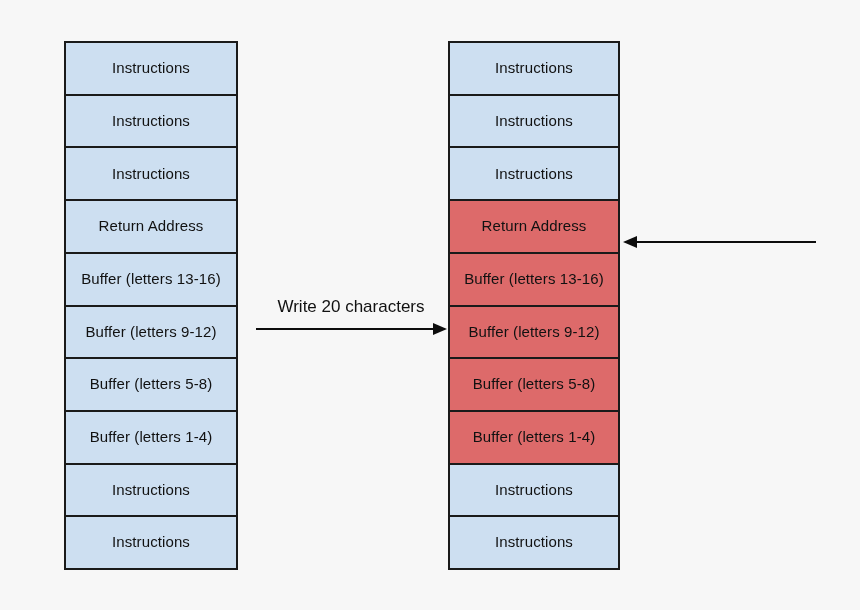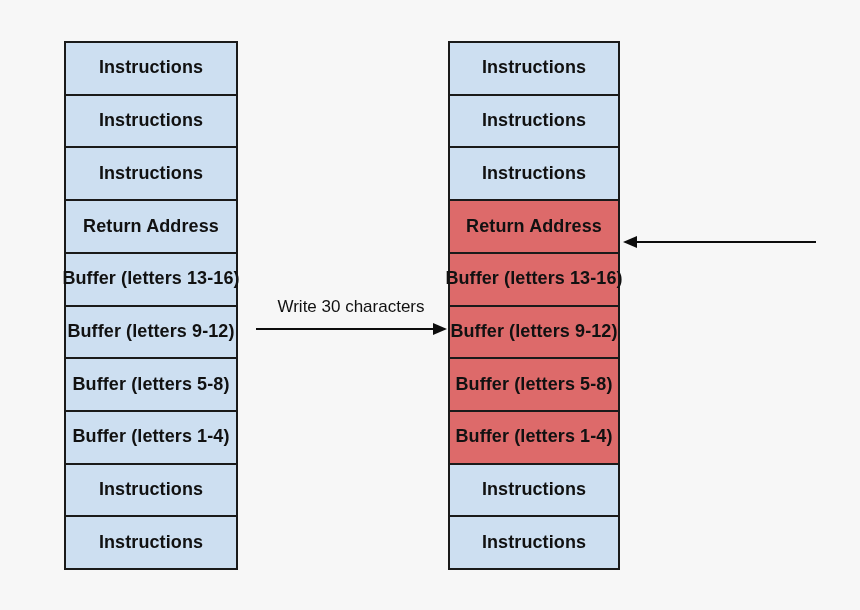--- a/index.html
+++ b/index.html
@@ -44,26 +44,25 @@
   }
 
   .cell {
     flex: 1 1 0;
     box-sizing: border-box;
     border: 2px solid #1a1a1a;
     border-bottom-width: 0;
     display: flex;
     align-items: center;
     justify-content: center;
-    font-size: 18px;
+    font-size: 15px;
     line-height: 1.1;
     color: #111111;
     letter-spacing: 0.1px;
     white-space: nowrap;
-    font-weight: bold;
   }
   .cell:last-child {
     border-bottom-width: 2px;
   }
   .cell.blue  { background: #cddff1; }
   .cell.red   { background: #dd6a6a; }
 
   
   .arrow-line {
     position: absolute;
@@ -154,20 +153,20 @@
     <div class="cell blue">Instructions</div>
     <div class="cell red">Return Address</div>
     <div class="cell red">Buffer (letters 13-16)</div>
     <div class="cell red">Buffer (letters 9-12)</div>
     <div class="cell red">Buffer (letters 5-8)</div>
     <div class="cell red">Buffer (letters 1-4)</div>
     <div class="cell blue">Instructions</div>
     <div class="cell blue">Instructions</div>
   </div>
 
-  <div class="write-label">Write 30 characters</div>
+  <div class="write-label">Write 20 characters</div>
   <div class="arrow-line write-arrow-line"></div>
   <div class="arrow-head right write-arrow-head"></div>
 
   <div class="arrow-line note-arrow-line"></div>
   <div class="arrow-head left note-arrow-head"></div>
 
 </div>
 
 </body></html>

